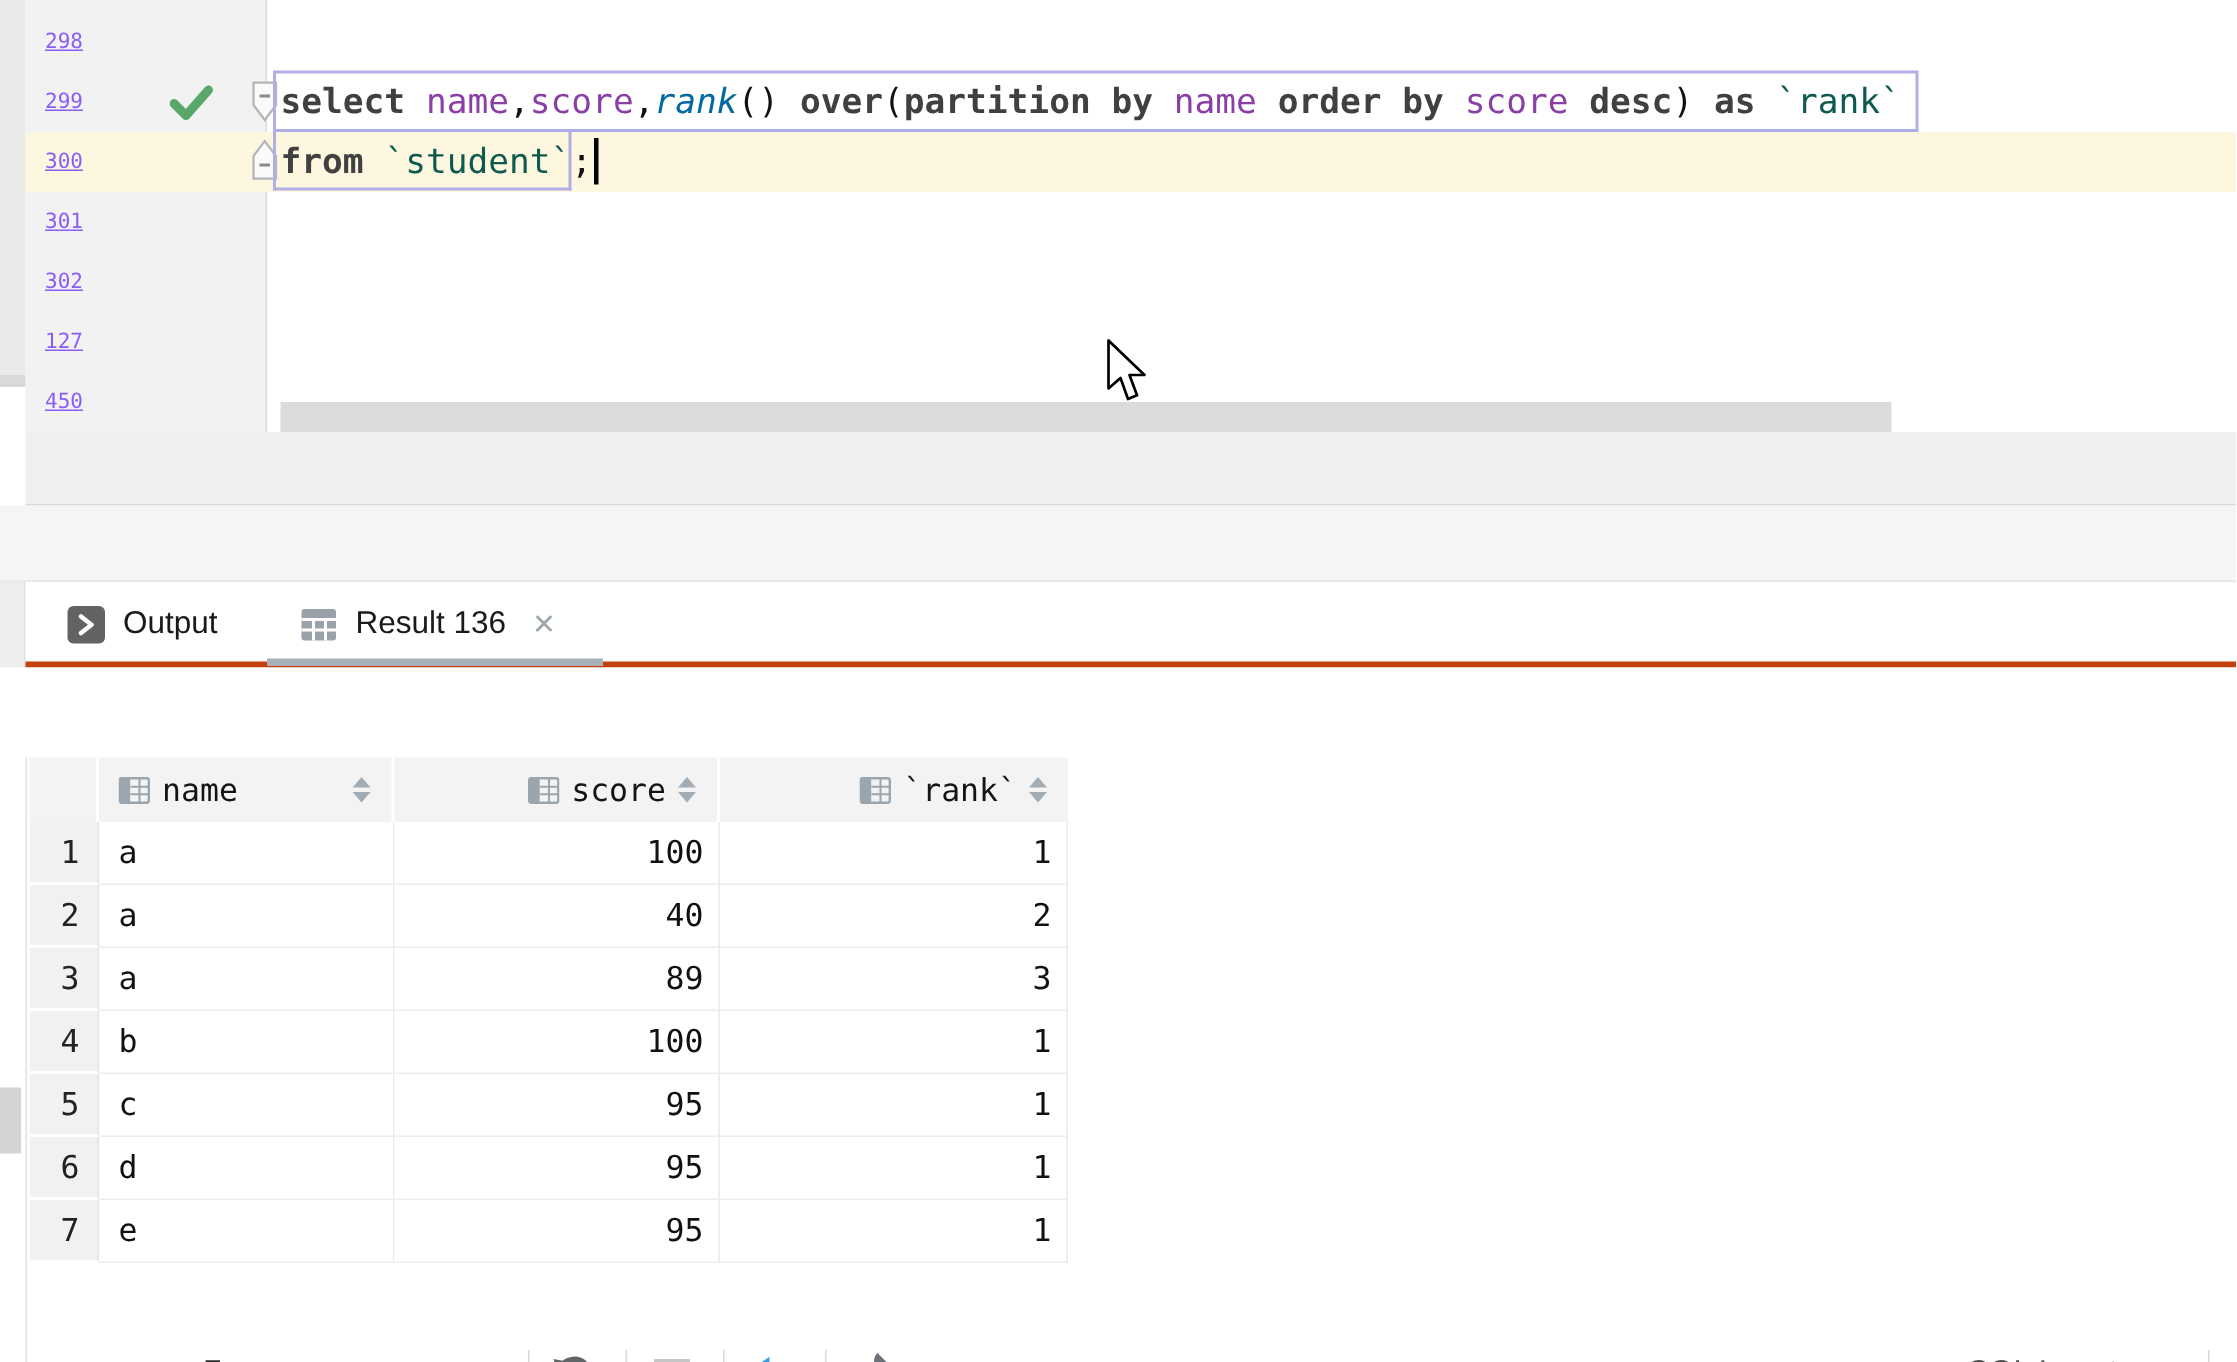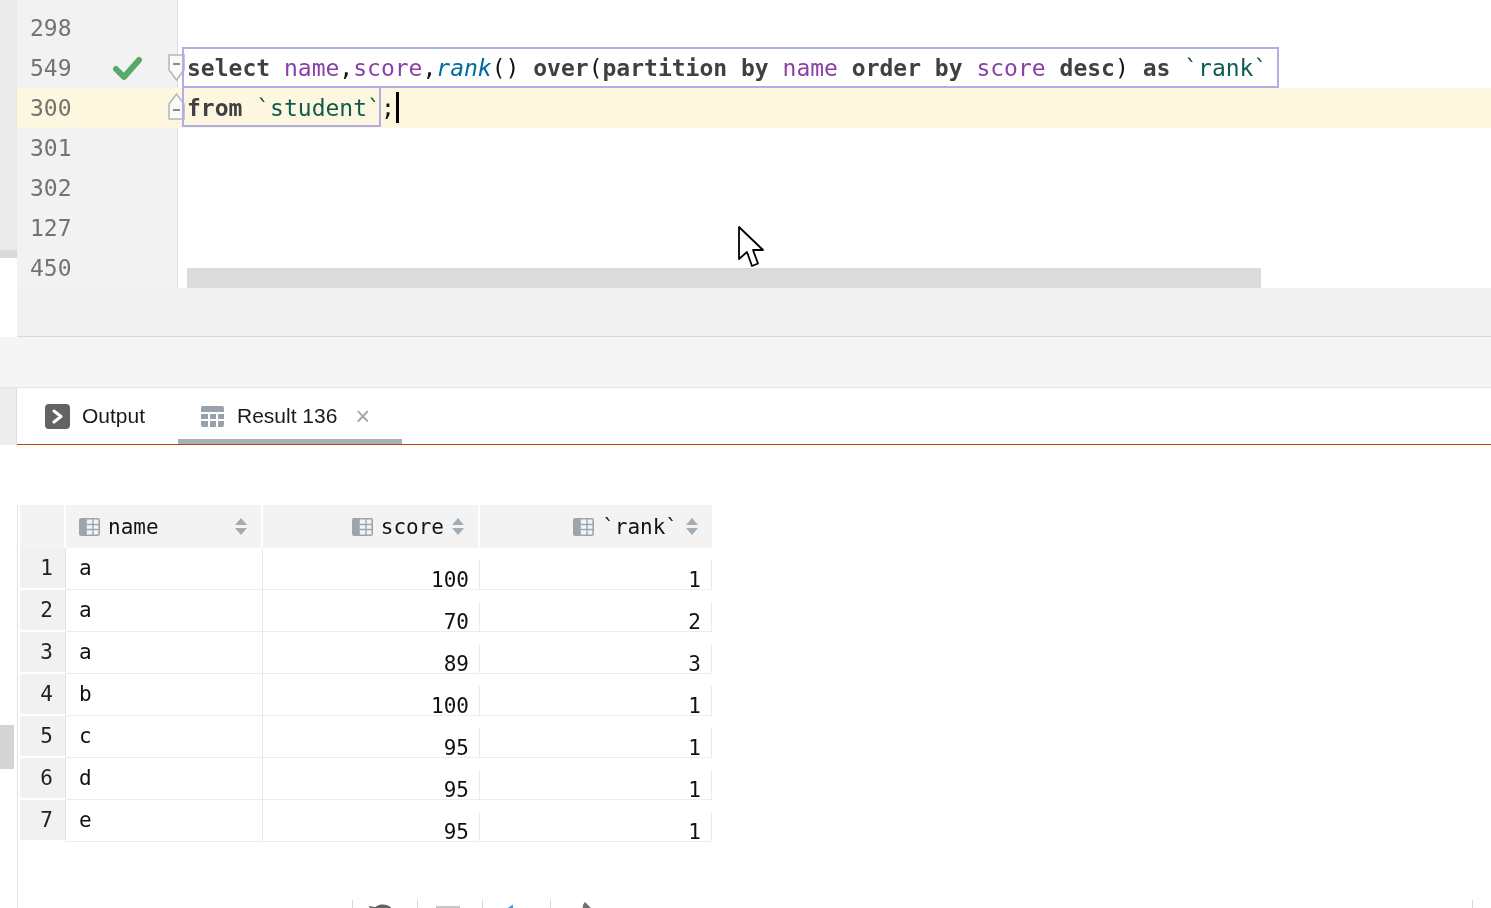--- a/index.html
+++ b/index.html
@@ -6,21 +6,21 @@
   #root{position:relative;width:1491px;height:908px;overflow:hidden;background:#ffffff;
         font-family:"Liberation Sans",sans-serif;}
   .abs{position:absolute;}
 
   
   #left-strip-top{left:0;top:0;width:17px;height:258px;background:#EAEAEA;}
   #left-strip-lip{left:0;top:250px;width:17px;height:8px;background:#D9D9D9;}
   #gutter{left:17px;top:0;width:160px;height:288px;background:#F2F2F2;border-right:1px solid #DCDCDC;}
   #current-line{left:17px;top:88px;width:1474px;height:40px;background:#FCF7DE;}
   .ln{position:absolute;left:13px;width:80px;height:40px;line-height:40px;
-      font-size:23px;color:#737373;font-family:"DejaVu Sans Mono",monospace;}
+      font-size:14px;color:#8b5cf6;font-family:"DejaVu Sans Mono",monospace;text-decoration:underline;}
   #check-299{left:113px;top:56px;width:30px;height:26px;}
   .fold{width:19px;height:30px;}
   #fold-299{left:167px;top:53px;}
   #fold-300{left:167px;top:91px;}
   #stmt-box-1{left:182px;top:47px;width:1097px;height:41px;border:2px solid #B0AEE6;box-sizing:border-box;}
   #stmt-box-2{left:182px;top:88px;width:199px;height:39px;border:2px solid #B0AEE6;border-top:none;box-sizing:border-box;}
   .code-line{position:absolute;left:187px;height:40px;line-height:40px;font-size:23px;
              font-family:"DejaVu Sans Mono",monospace;color:#000;white-space:pre;}
   #code-line-1{top:48px;}
   #code-line-2{top:88px;}
@@ -32,21 +32,21 @@
   .tk-pl{color:#121212;}
   #caret{left:396px;top:92px;width:3px;height:31px;background:#000;}
   #h-scrollbar{left:187px;top:268px;width:1074px;height:20px;background:#DBDBDB;}
 
   
   #band-a{left:17px;top:288px;width:1474px;height:48px;background:#F0F0F0;border-bottom:1px solid #D8D8D8;}
   #band-b{left:0;top:337px;width:1491px;height:50px;background:#F5F5F5;border-bottom:1px solid #E6E6E6;}
 
   
   #tabbar-strip{left:0;top:388px;width:17px;height:57px;background:#EDEDED;border-right:1px solid #DDDDDD;box-sizing:border-box;}
-  #tabbar{left:17px;top:388px;width:1474px;height:57px;background:#ffffff;border-bottom:1px solid #c2410c;box-sizing:border-box;}
+  #tabbar{left:17px;top:388px;width:1474px;height:57px;background:#ffffff;border-bottom:4px solid #c2410c;box-sizing:border-box;}
   .tab{position:absolute;top:0;height:56px;display:flex;align-items:center;gap:12px;cursor:default;}
   #tab-output{left:28px;}
   #tab-result{left:183px;}
   .tab-label{font-size:21px;color:#1A1A1A;}
   #output-icon{width:25px;height:25px;background:#636363;border-radius:4px;display:flex;align-items:center;justify-content:center;}
   #tab-underline{left:161px;top:51px;width:224px;height:5px;background:#A7B0B9;position:absolute;}
   .close-x{font-size:25px;color:#9DA6AD;line-height:25px;margin-left:6px;}
 
   
   #toolbar{left:0;top:445px;width:1491px;height:55px;background:#ffffff;}
@@ -68,38 +68,38 @@
   .h-left .sort{margin-left:auto;margin-right:14px;}
   .sort{display:flex;flex-direction:column;gap:3px;align-items:center;}
   .tri-up{width:0;height:0;border-left:6px solid transparent;border-right:6px solid transparent;border-bottom:7px solid #A2ACB4;}
   .tri-dn{width:0;height:0;border-left:6px solid transparent;border-right:6px solid transparent;border-top:7px solid #A2ACB4;}
   .trow{display:flex;height:42px;}
   .tnum{width:46px;box-sizing:border-box;background:#F1F1F1;border-right:1px solid #E3E3E3;border-bottom:2px solid #ffffff;
         text-align:right;padding-right:12px;line-height:40px;font-family:"DejaVu Sans Mono",monospace;font-size:21px;color:#222;}
   .tcell{box-sizing:border-box;background:#ffffff;border-right:1px solid #EAEAEA;border-bottom:1px solid #EDEDED;
          line-height:41px;font-family:"DejaVu Sans Mono",monospace;font-size:21px;color:#111;}
   .tcell.cl{text-align:left;padding-left:13px;}
-  .tcell.cr{text-align:right;padding-right:10px;margin-top:12px;}
+  .tcell.cr{text-align:right;padding-right:10px;}
   .tcell:last-child{border-right:1px solid #EAEAEA;}
 
   #left-scroll-thumb{left:0;top:725px;width:14px;height:44px;background:#D4D4D4;}
   #mouse-cursor{left:737px;top:226px;width:30px;height:44px;}
 </style>
 </head>
 <body>
 
 <div id="root">
 
   <div class="abs" id="left-strip-top"></div>
   <div class="abs" id="left-strip-lip"></div>
   <div class="abs" id="gutter"></div>
   <div class="abs" id="current-line"></div>
   <div class="abs" id="gutter-numbers" style="left:17px;top:0;width:160px;height:288px;">
       <div class="ln" style="top: 8px;">298</div>
-      <div class="ln" style="top: 48px;">549</div>
+      <div class="ln" style="top: 48px;">299</div>
       <div class="ln" style="top: 88px;">300</div>
       <div class="ln" style="top: 128px;">301</div>
       <div class="ln" style="top: 168px;">302</div>
       <div class="ln" style="top: 208px;">127</div>
       <div class="ln" style="top: 248px;">450</div>
     </div>
 
   <svg class="abs" id="check-299" viewBox="0 0 30 26">
     <path d="M3 13 L11 21 L26 4" fill="none" stroke="#59A869" stroke-width="6" stroke-linecap="round" stroke-linejoin="round"></path>
   </svg>
@@ -271,21 +271,21 @@
     <div id="gbody">
         <div class="trow">
           <div class="tnum">1</div>
           <div class="tcell cl" style="width: 197px;">a</div>
           <div class="tcell cr" style="width: 217px;">100</div>
           <div class="tcell cr" style="width: 232px;">1</div>
         </div>
         <div class="trow">
           <div class="tnum">2</div>
           <div class="tcell cl" style="width: 197px;">a</div>
-          <div class="tcell cr" style="width: 217px;">70</div>
+          <div class="tcell cr" style="width: 217px;">40</div>
           <div class="tcell cr" style="width: 232px;">2</div>
         </div>
         <div class="trow">
           <div class="tnum">3</div>
           <div class="tcell cl" style="width: 197px;">a</div>
           <div class="tcell cr" style="width: 217px;">89</div>
           <div class="tcell cr" style="width: 232px;">3</div>
         </div>
         <div class="trow">
           <div class="tnum">4</div>

